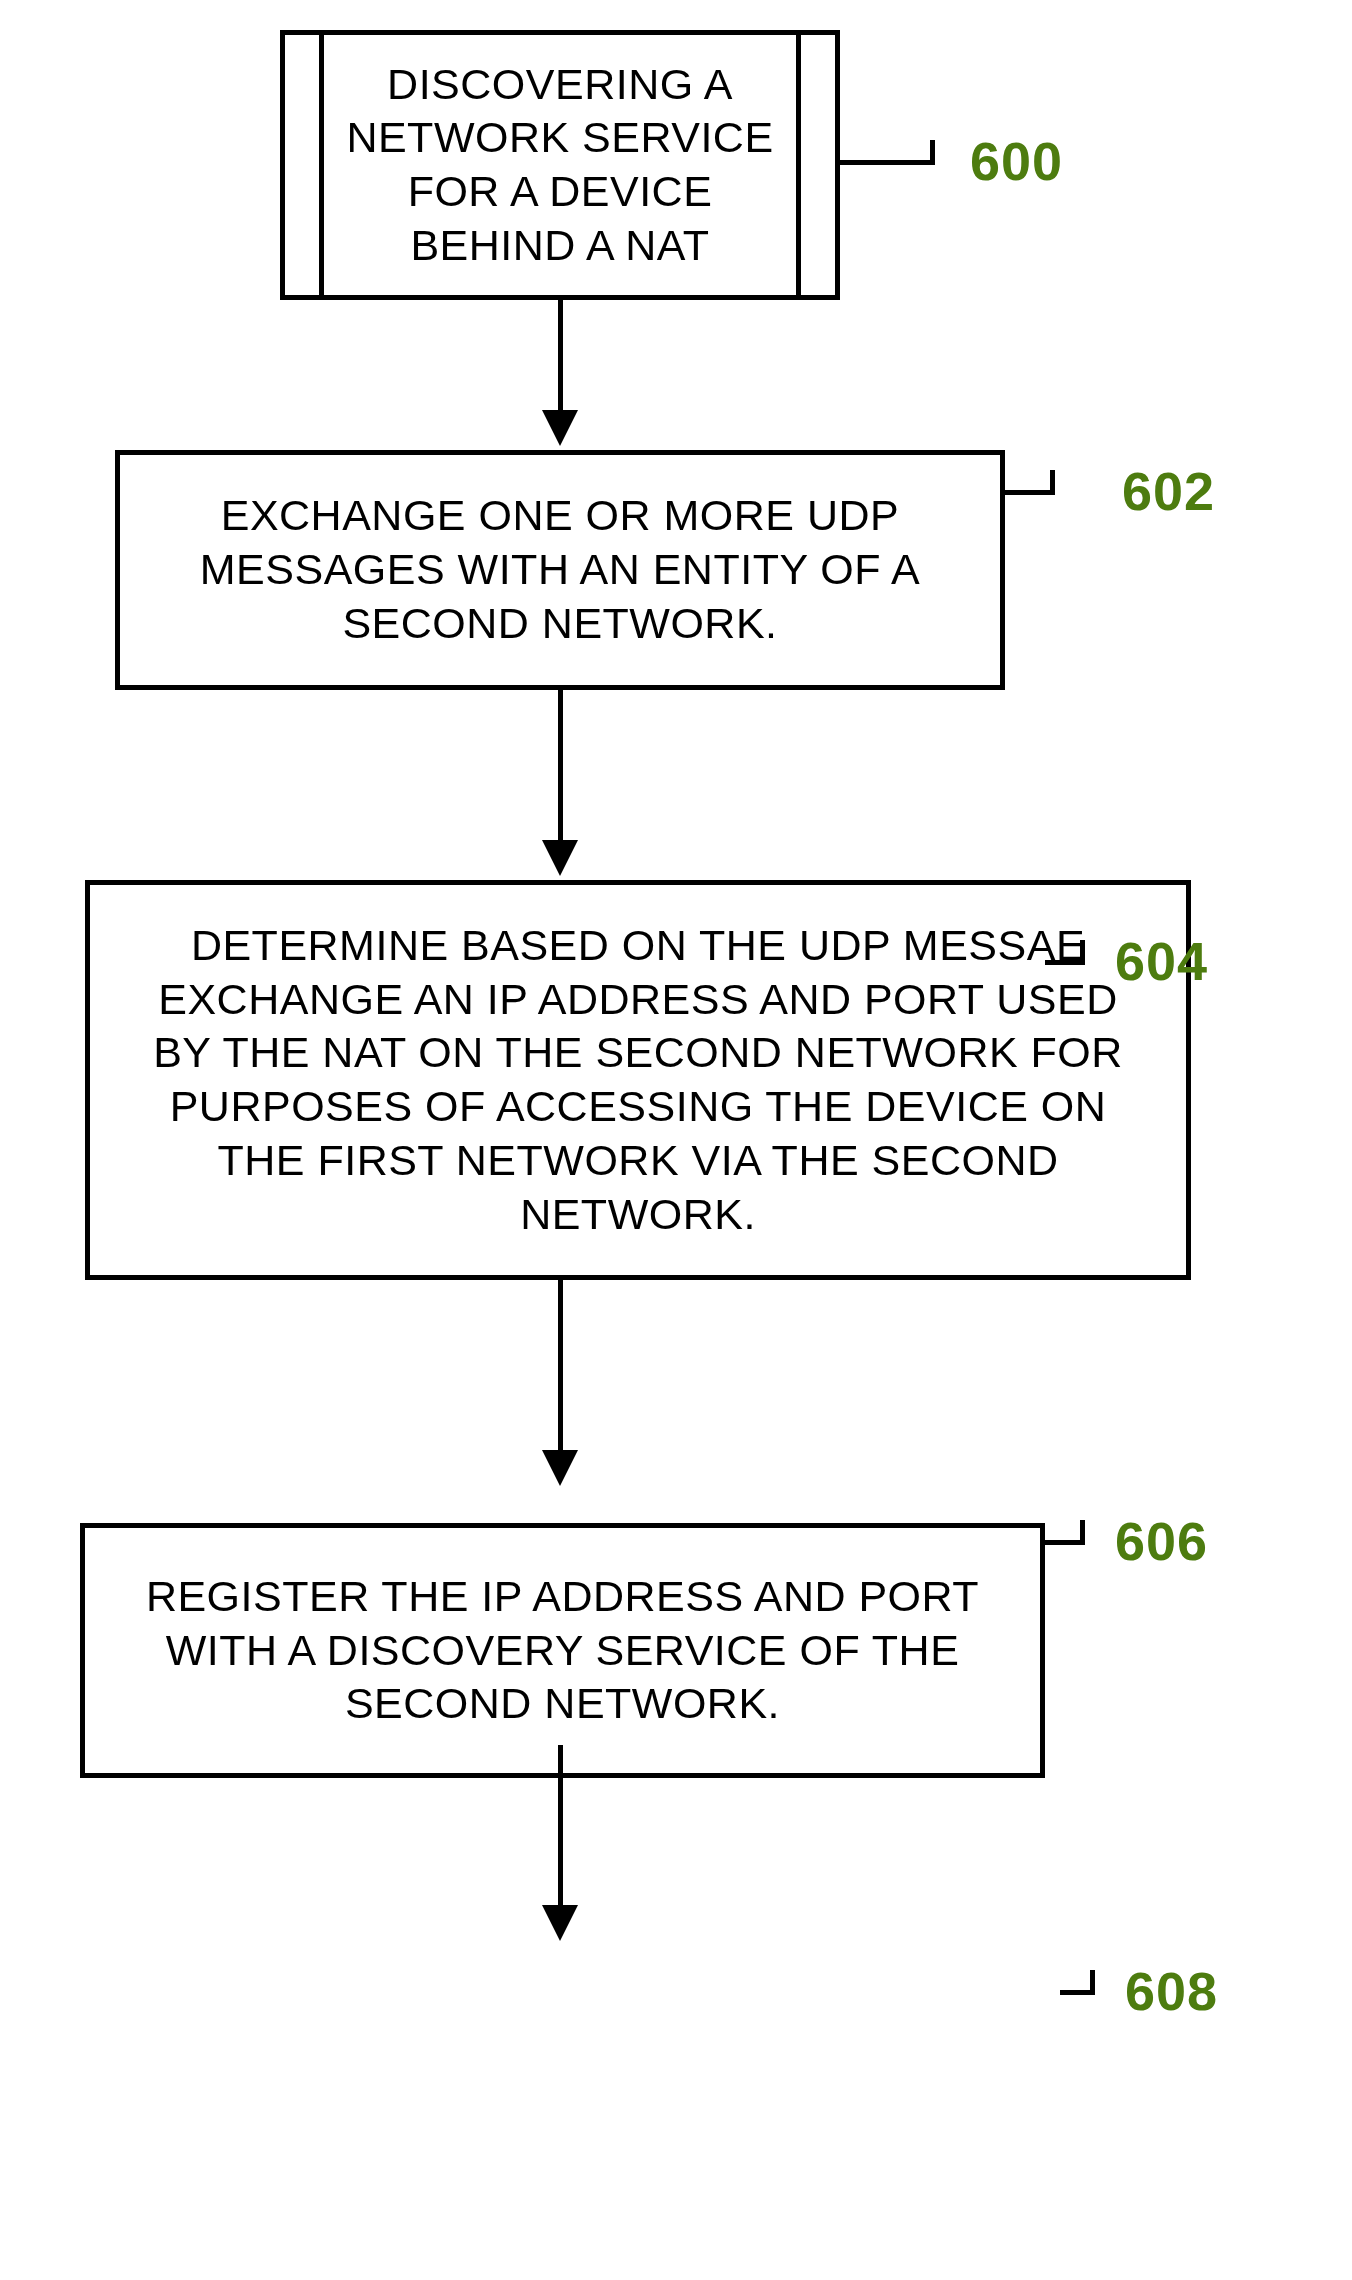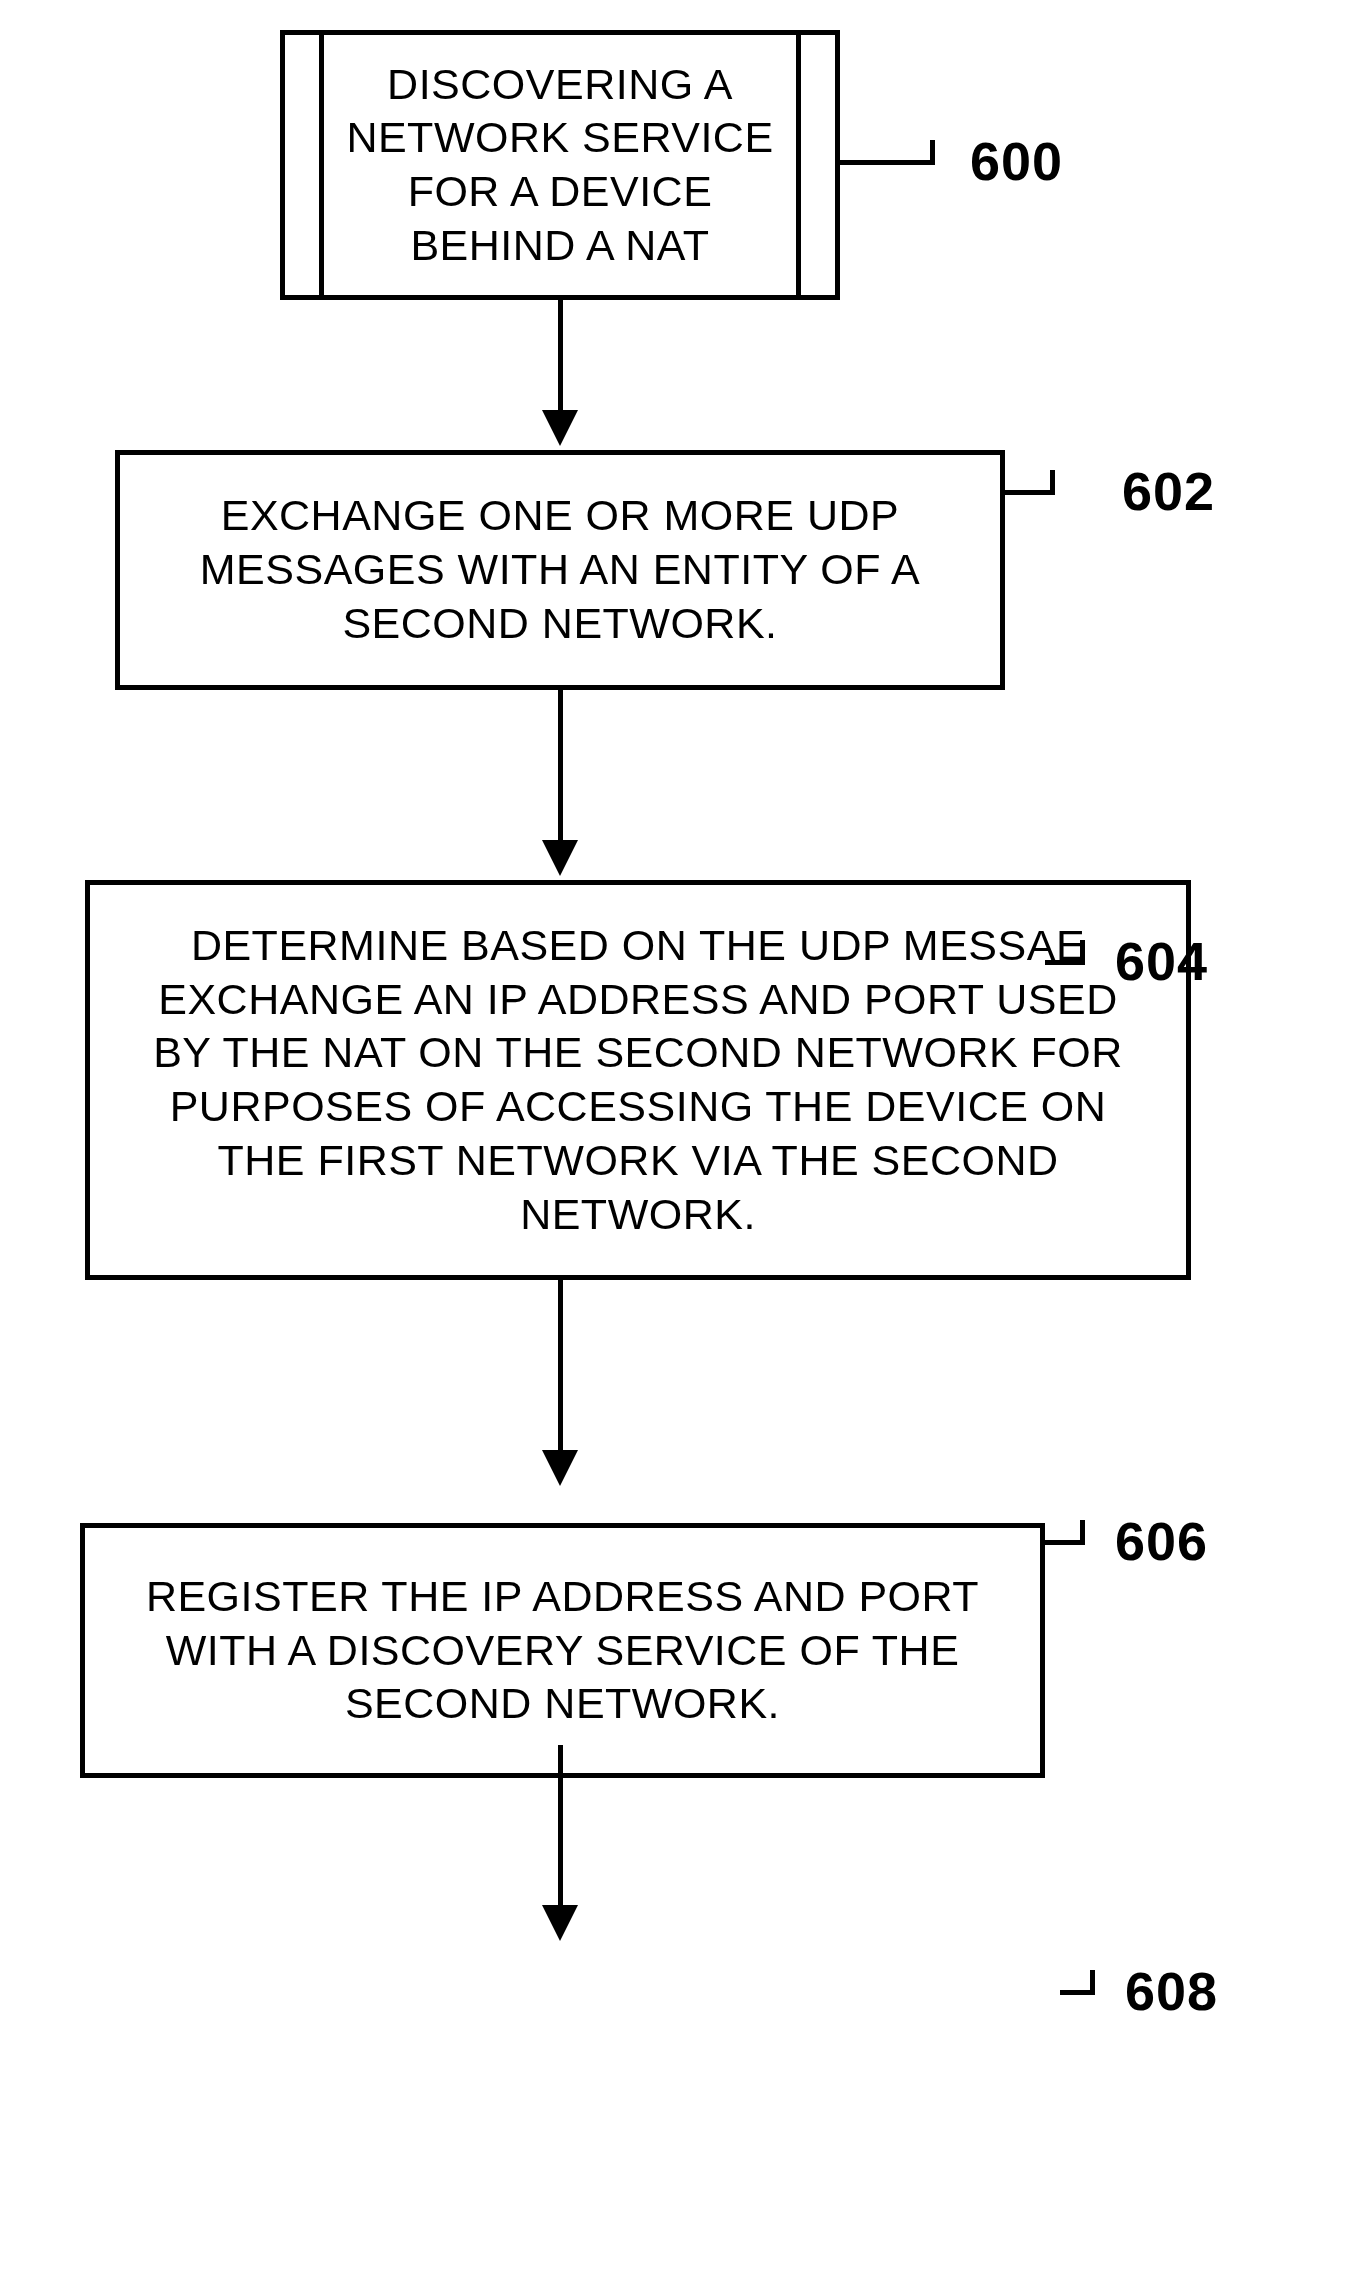--- a/index.html
+++ b/index.html
@@ -50,21 +50,21 @@
     text-align: center;
     font-size: 43px;
     line-height: 1.25;
     padding: 10px 20px;
     letter-spacing: 0.5px;
   }
   .label {
     position: absolute;
     font-size: 54px;
     font-weight: 700;
-    color: #000000;
+    color: #4d7c0f;
     letter-spacing: 1px;
   }
   .arrow {
     position: absolute;
     width: 0;
   }
   .shaft {
     position: absolute;
     left: -2.5px;
     width: 5px;

